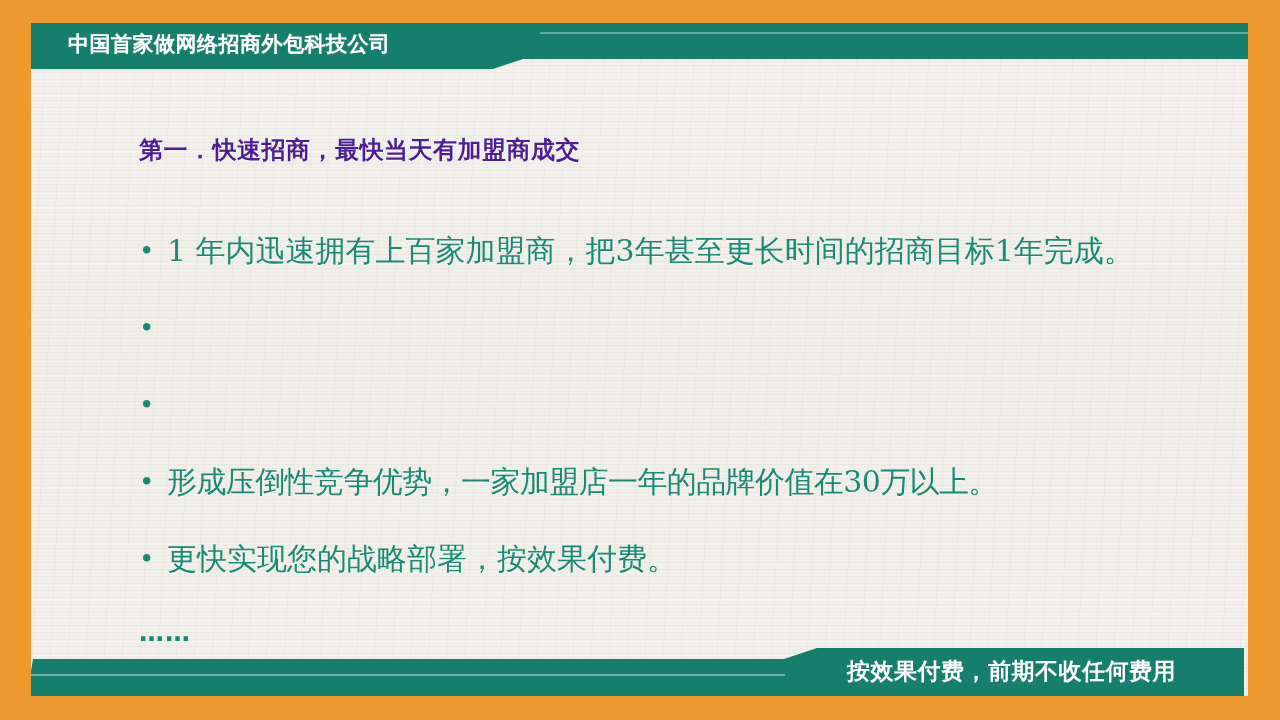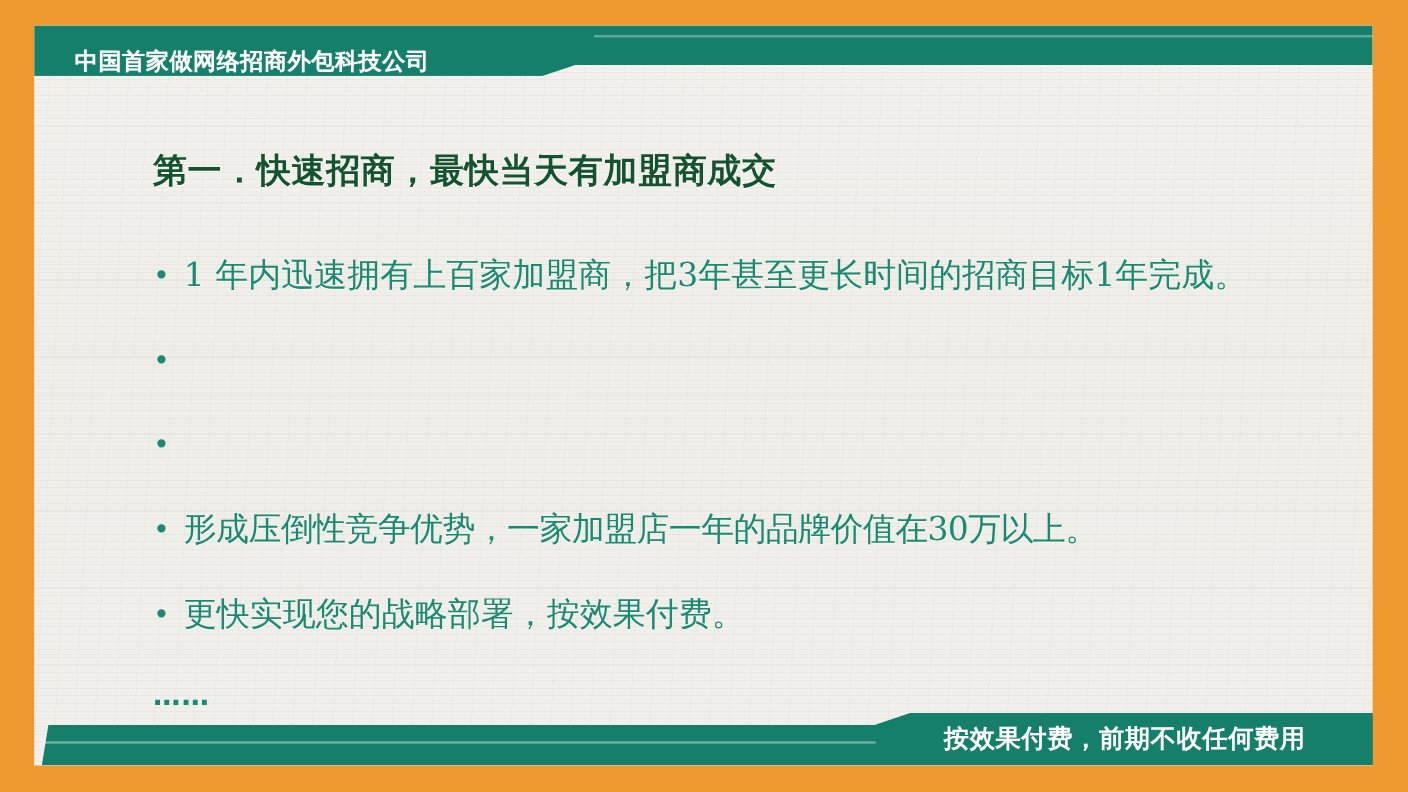--- a/index.html
+++ b/index.html
@@ -94,32 +94,31 @@
     position: absolute;
     left: 37px;
     top: 7px;
     font-family: "DejaVu Sans", "Liberation Sans", sans-serif;
     font-size: 21px;
     font-weight: bold;
     color: #ffffff;
     letter-spacing: 0.5px;
     white-space: nowrap;
     text-shadow: 0 0 1px rgba(255,255,255,0.45);
-    margin-top: 12px;
   }
 
   
   .headline {
     position: absolute;
     left: 139px;
     top: 134px;
     font-family: "DejaVu Sans", "Liberation Sans", sans-serif;
-    font-size: 31px;
-    font-weight: bold;
-    color: #14532d;
+    font-size: 24px;
+    font-weight: bold;
+    color: #4c1d95;
     letter-spacing: 0.5px;
     white-space: nowrap;
     text-shadow:
       0 1px 0 rgba(255,255,255,0.75),
       1px 0 0 rgba(255,255,255,0.35);
     text-align: center;
   }
 
   
   .bullets {
@@ -162,21 +161,21 @@
     font-size: 25px;
     line-height: 30px;
     font-weight: bold;
     color: #1a8a76;
     letter-spacing: 1px;
   }
 
   
   .footer-band {
     position: absolute;
-    left: 38px;
+    left: 27px;
     top: 648px;
     width: 1090px;
     height: 48px;
   }
   .footer-band .fband-main {
     position: absolute;
     left: 0;
     top: 0;
     width: 1217px;
     height: 48px;

